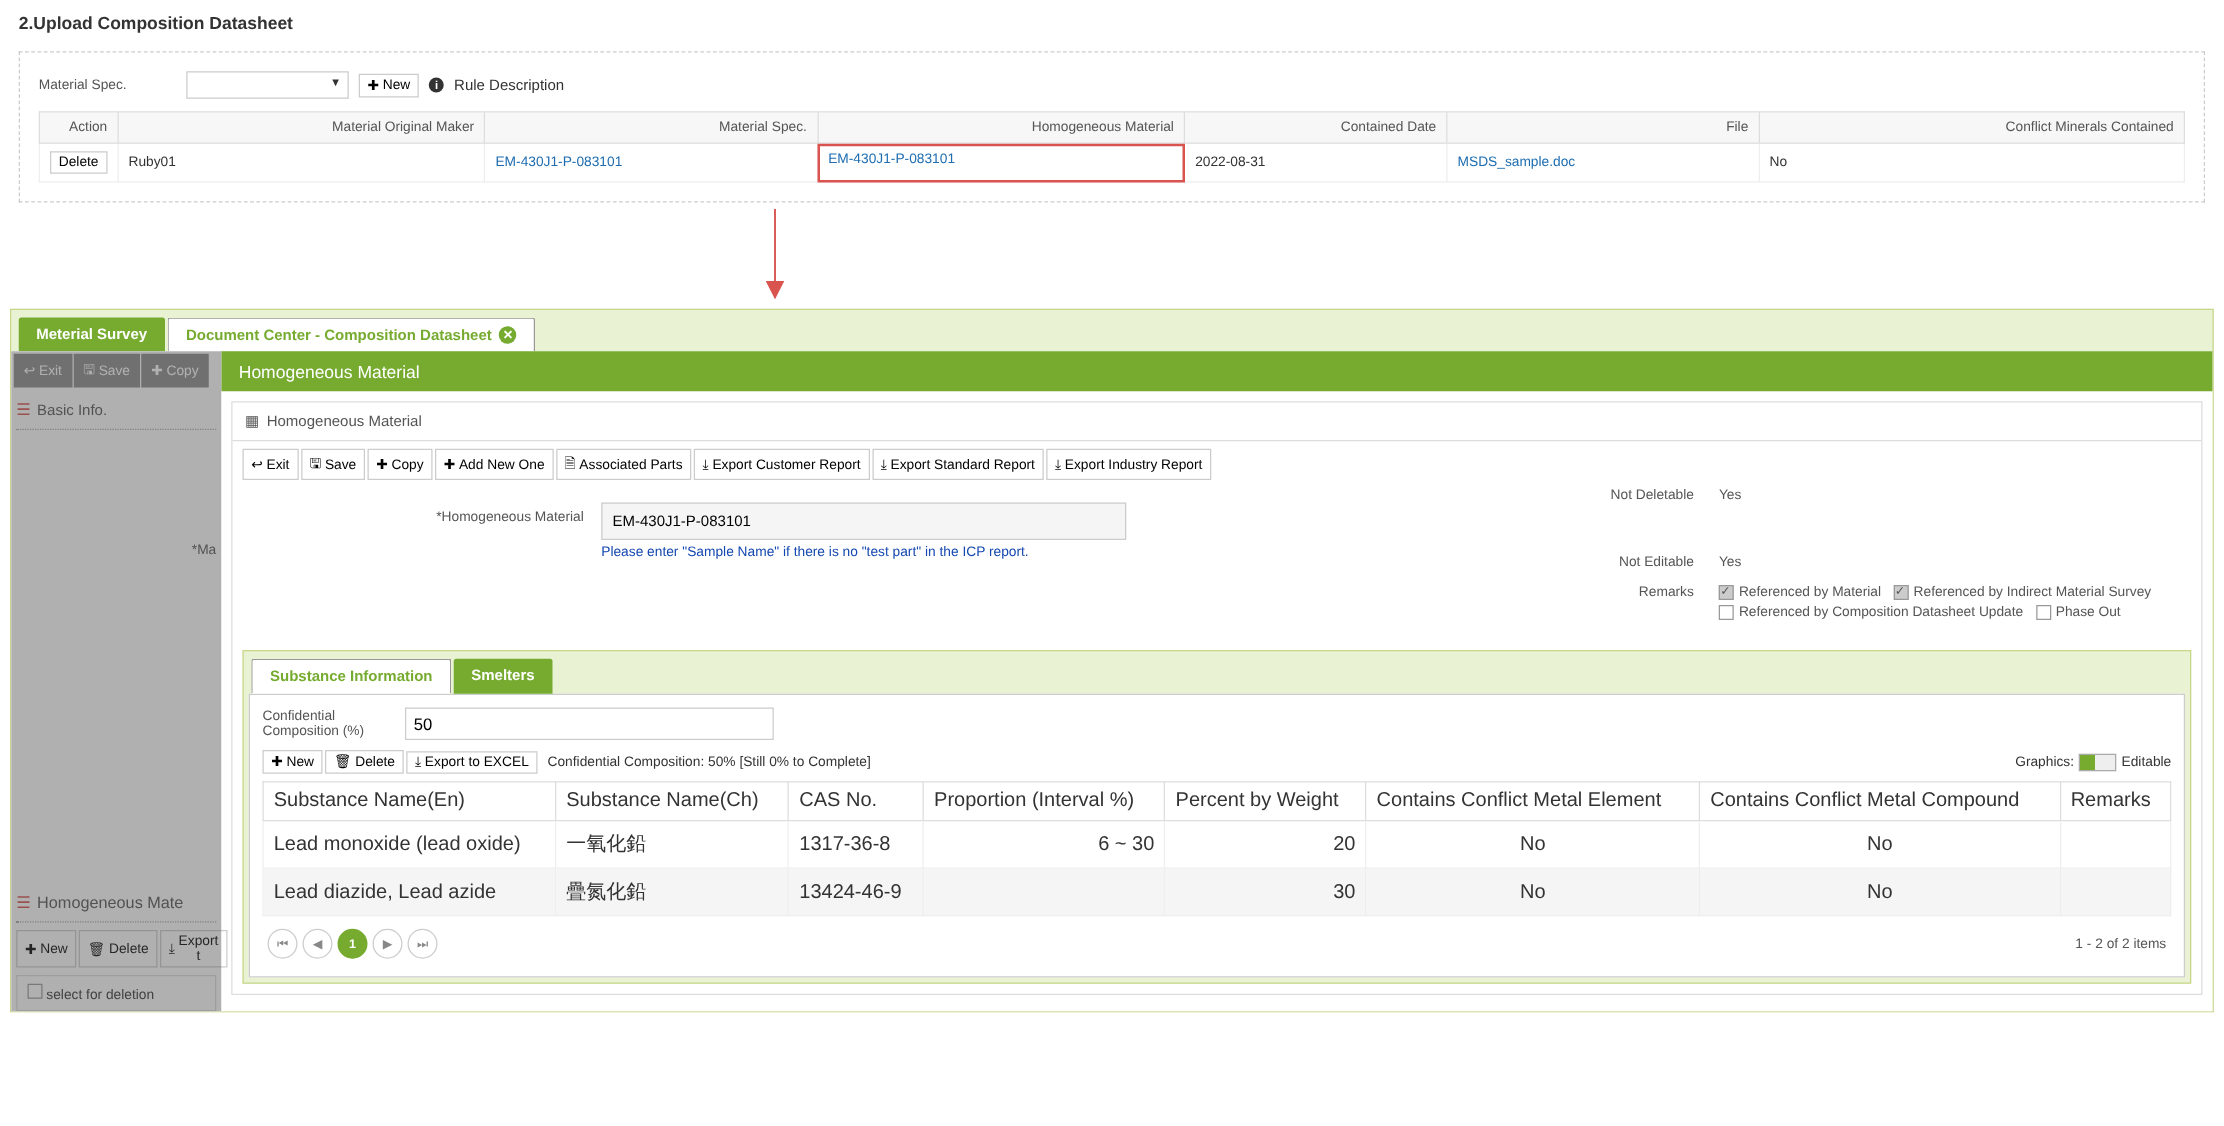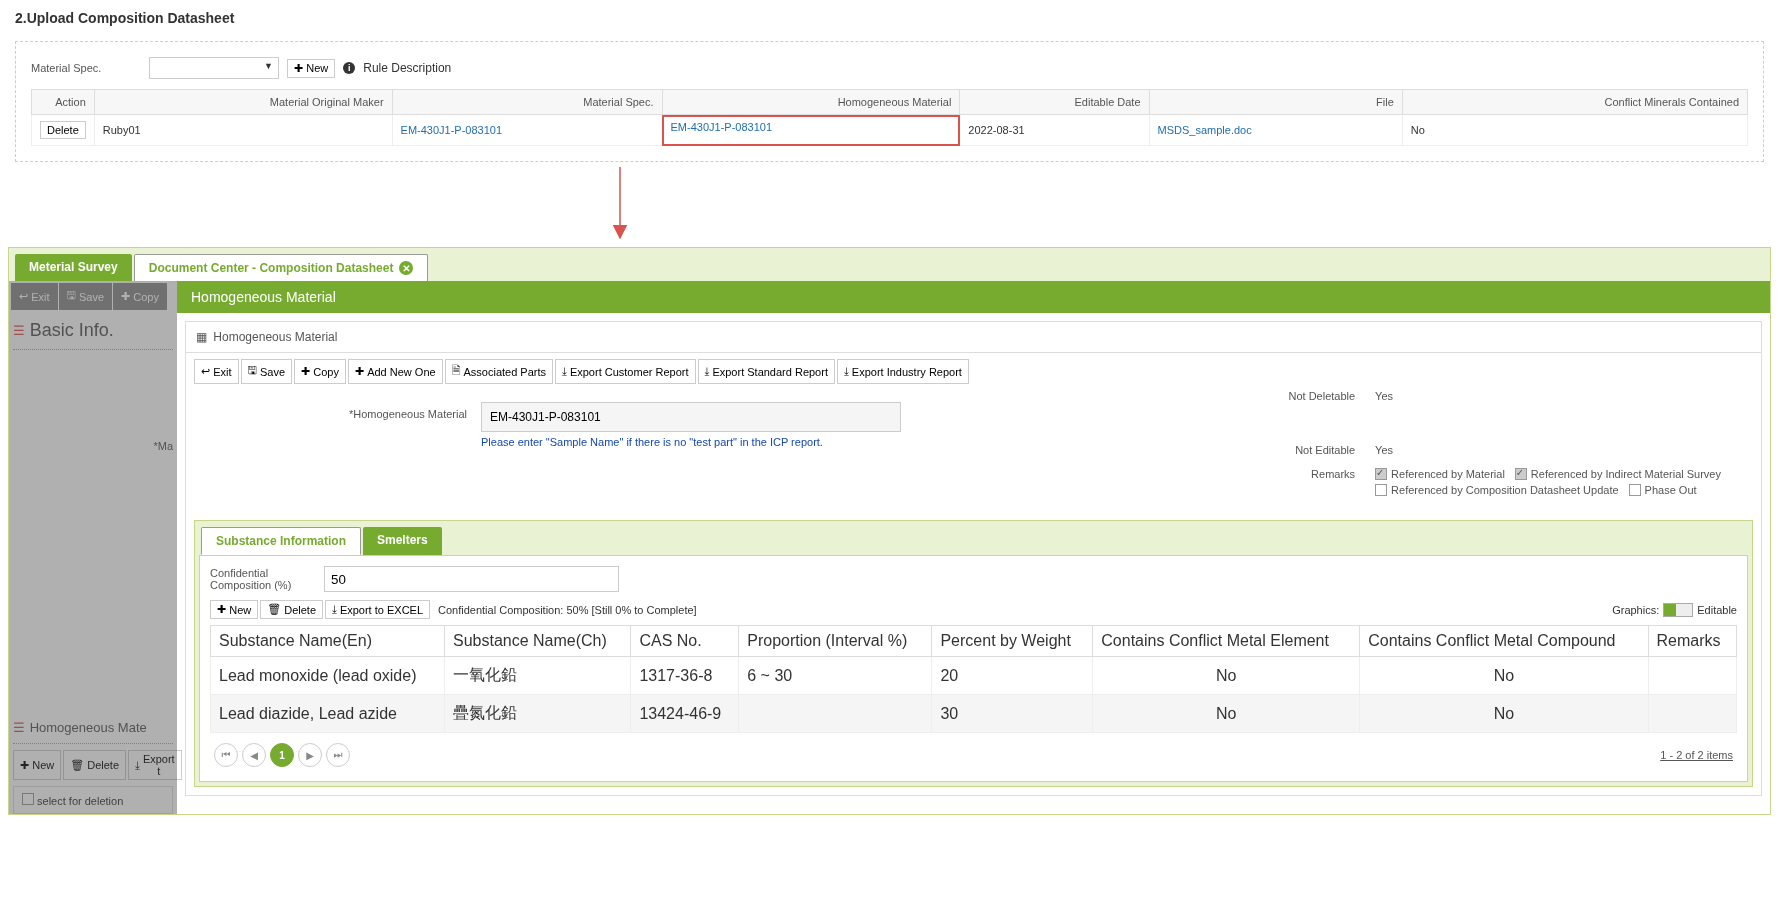--- a/index.html
+++ b/index.html
@@ -57,26 +57,26 @@
 .conf-input { width: 295px; height: 26px; border: 1px solid #ccc; padding: 0 6px; }
 .sub-toolbar { display: flex; align-items: center; gap: 2px; margin-bottom: 6px; }
 .status-text { margin-left: 6px; color: #333; font-size: 11px; }
 .graphics-box { margin-left: auto; display: flex; align-items: center; gap: 4px; font-size: 11px; }
 .toggle { width: 30px; height: 14px; background: #eee; border: 1px solid #aaa; position: relative; }
 .toggle::after { content: ""; position: absolute; left: 0; top: 0; width: 12px; height: 12px; background: #76ab30; }
 .data-grid { width: 100%; border-collapse: collapse; font-size: 16px; }
 .data-grid th { background: #fff; border: 1px solid #ddd; text-align: left; padding: 6px 8px; font-weight: normal; color: #333; }
 .data-grid td { border: 1px solid #eee; padding: 8px; }
 .data-grid tr.alt { background: #f5f5f5; }
-.num-right { text-align: left; }
+.num-right { text-align: right; }
 .num-center { text-align: center; }
 .pager { display: flex; align-items: center; gap: 4px; padding: 10px 4px 4px; }
 .pg-btn { width: 24px; height: 24px; border: 1px solid #ccc; border-radius: 50%; background: #fff; display: inline-flex; align-items: center; justify-content: center; font-size: 10px; cursor: pointer; color: #888; }
 .pg-btn.active { background: #76ab30; color: #fff; border-color: #76ab30; font-weight: bold; }
-.pg-info { margin-left: auto; color: #555; font-size: 11px; text-decoration: underline; }
+.pg-info { margin-left: auto; color: #555; font-size: 11px; }
 .rel-wrap { position: relative; }
 </style>
 </head>
 <body>
 
 <div class="section-title">2.Upload Composition Datasheet</div>
 
 <div class="top-panel">
   <div class="spec-row">
     <span class="spec-label">Material Spec.</span>
@@ -88,21 +88,21 @@
     <span class="info-circle">i</span>
     <span>Rule Description</span>
   </div>
   <table class="grid">
     <thead>
         <tr>
       <th style="width:50px">Action</th>
       <th>Material Original Maker</th>
       <th>Material Spec.</th>
       <th>Homogeneous Material</th>
-      <th>Editable Date</th>
+      <th>Contained Date</th>
       <th>File</th>
       <th>Conflict Minerals Contained</th>
     </tr>
       </thead>
     <tbody>
         <tr>
       <td><button class="btn-small">Delete</button></td>
       <td>Ruby01</td>
       <td><span class="link">EM-430J1-P-083101</span></td>
       <td class="highlight-cell"><span class="link">EM-430J1-P-083101</span></td>
@@ -136,21 +136,21 @@
 
   <div class="workspace">
     <div class="shadow-col">
       <div class="toolbar-grey">
         <button class="btn-grey">↩ <span>Exit</span></button>
         <button class="btn-grey">🖫 <span>Save</span></button>
         <button class="btn-grey">✚ <span>Copy</span></button>
       </div>
       <div class="section-bar">
         <span class="icon-sq">☰</span>
-        <span style="font-size:18px">Basic Info.</span>
+        <span style="font-size:12px">Basic Info.</span>
       </div>
       <div class="dotted-line"></div>
       <div style="height:90px"></div>
       <div style="text-align:right;padding-right:4px;color:#555">*Ma</div>
       <div style="height:260px"></div>
       <div class="section-bar">
         <span class="icon-sq">☰</span>
         <span style="font-size:13px">Homogeneous Mate</span>
       </div>
       <div class="dotted-line"></div>

